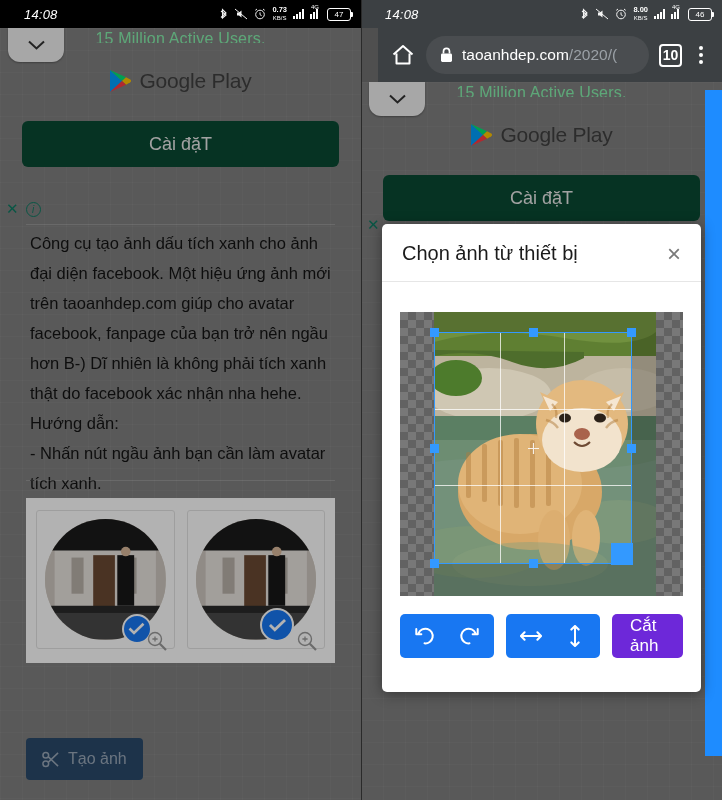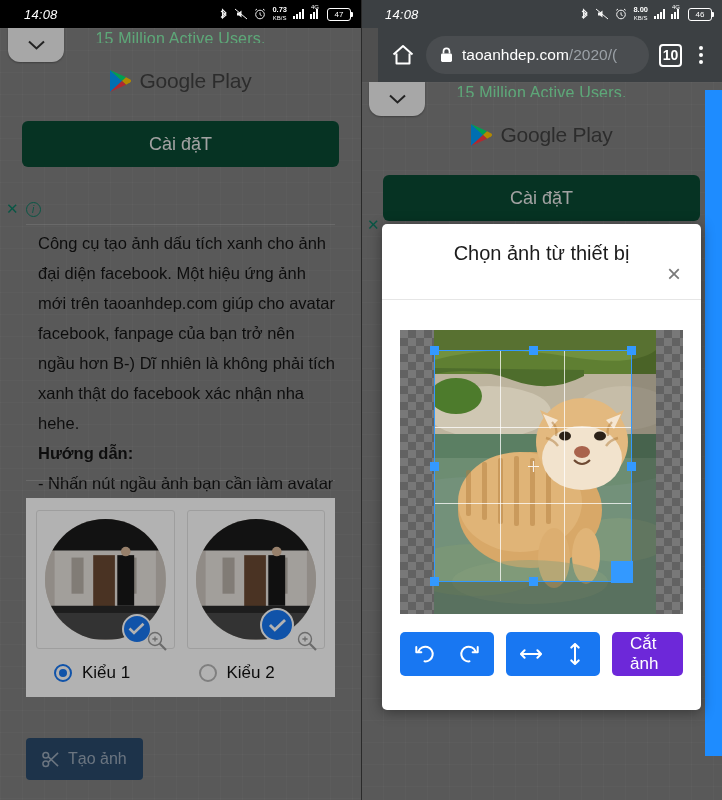--- a/index.html
+++ b/index.html
@@ -108,21 +108,21 @@
     color: #0e7b63; font-size: 15px; padding: 6px 0 0 6px;
   }
   .ad-badges .info {
     width: 15px; height: 15px; border: 1.4px solid #0e7b63; border-radius: 50%;
     font-size: 10px; line-height: 13px; text-align: center; font-style: italic;
   }
 
   
   .rule { height: 1px; background: rgba(255,255,255,.18); margin: 0 26px; }
   .article { padding: 22px 26px 0; color: #141414; font-size: 16.5px; line-height: 30px; }
-  .article b { font-weight: bold; }
+  .article b { font-weight: normal; }
 
   
   .picker { background: #fff; margin: 18px 26px 0; padding: 12px 10px 14px; }
   .thumbs { display: flex; gap: 12px; }
   .thumb-card { flex: 1; border: 1px solid #e3e3e3; border-radius: 3px; padding: 8px; }
   .thumb { position: relative; width: 100%; padding-top: 100%; border-radius: 50%; overflow: hidden;
            background: #d9d2cb; }
   .thumb .ph { position: absolute; inset: 0; }
   .thumb-badge-wrap { position: relative; height: 0; }
   .tick {
@@ -155,21 +155,20 @@
 
   
   .modal {
     position: absolute; left: 21px; right: 21px; top: 142px;
     background: #fff; border-radius: 5px; box-shadow: 0 2px 14px rgba(0,0,0,.4);
     z-index: 40; overflow: hidden;
   }
   .modal-head {
     display: flex; align-items: center; padding: 18px 20px 16px;
     border-bottom: 1px solid #e6e6e6;
-    flex-direction: column;
   }
   .modal-title { font-size: 20px; color: #1b1b1b; }
   .modal-close { margin-left: auto; font-size: 24px; color: #7a7a7a; line-height: 18px; }
   .modal-body { padding: 16px 18px 14px; }
   .crop-area {
     margin-top: 14px; position: relative; width: 100%; height: 284px;
     background-color: #9a9a9a;
     background-image:
       linear-gradient(45deg, #7e7e7e 25%, transparent 25%, transparent 75%, #7e7e7e 75%),
       linear-gradient(45deg, #7e7e7e 25%, transparent 25%, transparent 75%, #7e7e7e 75%);
@@ -273,21 +272,21 @@
           </div>
         </div>
 
         <div class="ad-badges" style="position:absolute;top:166px;left:0;">
           <span>✕</span>
           <span class="info">i</span>
         </div>
 
         <div class="rule" style="position:absolute;top:196px;left:0;right:0;"></div>
 
-        <div class="article" style="position:absolute;top:178px;left:12px;right:0;">
+        <div class="article" style="position:absolute;top:178px;left:4px;right:0;">
           <p>Công cụ tạo ảnh dấu tích xanh cho ảnh đại diện facebook. Một hiệu ứng ảnh mới trên taoanhdep.com giúp cho avatar facebook, fanpage của bạn trở nên ngầu hơn B-) Dĩ nhiên là không phải tích xanh thật do facebook xác nhận nha hehe.</p>
           <p><b>Hướng dẫn:</b></p>
           <p>- Nhấn nút ngầu ảnh bạn cần làm avatar tích xanh.</p>
           <p>
             <span>- Nhấn nút </span><b>Tạo ảnh</b>
           </p>
         </div>
 
         <div class="rule" style="position:absolute;top:452px;left:0;right:0;"></div>
 
@@ -346,30 +345,20 @@
                 </div>
                 <svg class="zoomic" viewBox="0 0 22 22">
                   <circle cx="9" cy="9" r="6.5" fill="#fff" stroke="#9a9a9a" stroke-width="1.4"></circle>
                   <path d="M13.8 13.8L20 20" stroke="#9a9a9a" stroke-width="2.2"></path>
                   <path d="M6.4 9h5.2M9 6.4v5.2" stroke="#9a9a9a" stroke-width="1.3"></path>
                 </svg>
               </div>
             </div>
           </div>
 
-          <div class="radios">
-            <div class="radio-item">
-              <span class="radio on"></span>
-              <span class="radio-label">Kiểu 1</span>
-            </div>
-            <div class="radio-item">
-              <span class="radio"></span>
-              <span class="radio-label">Kiểu 2</span>
-            </div>
-          </div>
 
         </div>
 
         <div class="make-row" style="position:absolute;top:696px;">
           <div class="btn btn-dark">
             <svg class="scissors" viewBox="0 0 18 18">
               <circle cx="4" cy="13.5" r="3" stroke="#9aa8b8" stroke-width="1.6" fill="none"></circle>
               <circle cx="4" cy="4.5" r="3" stroke="#9aa8b8" stroke-width="1.6" fill="none"></circle>
               <path d="M6.5 6L17 16M6.5 12L17 2" stroke="#9aa8b8" stroke-width="1.6"></path>
             </svg>

